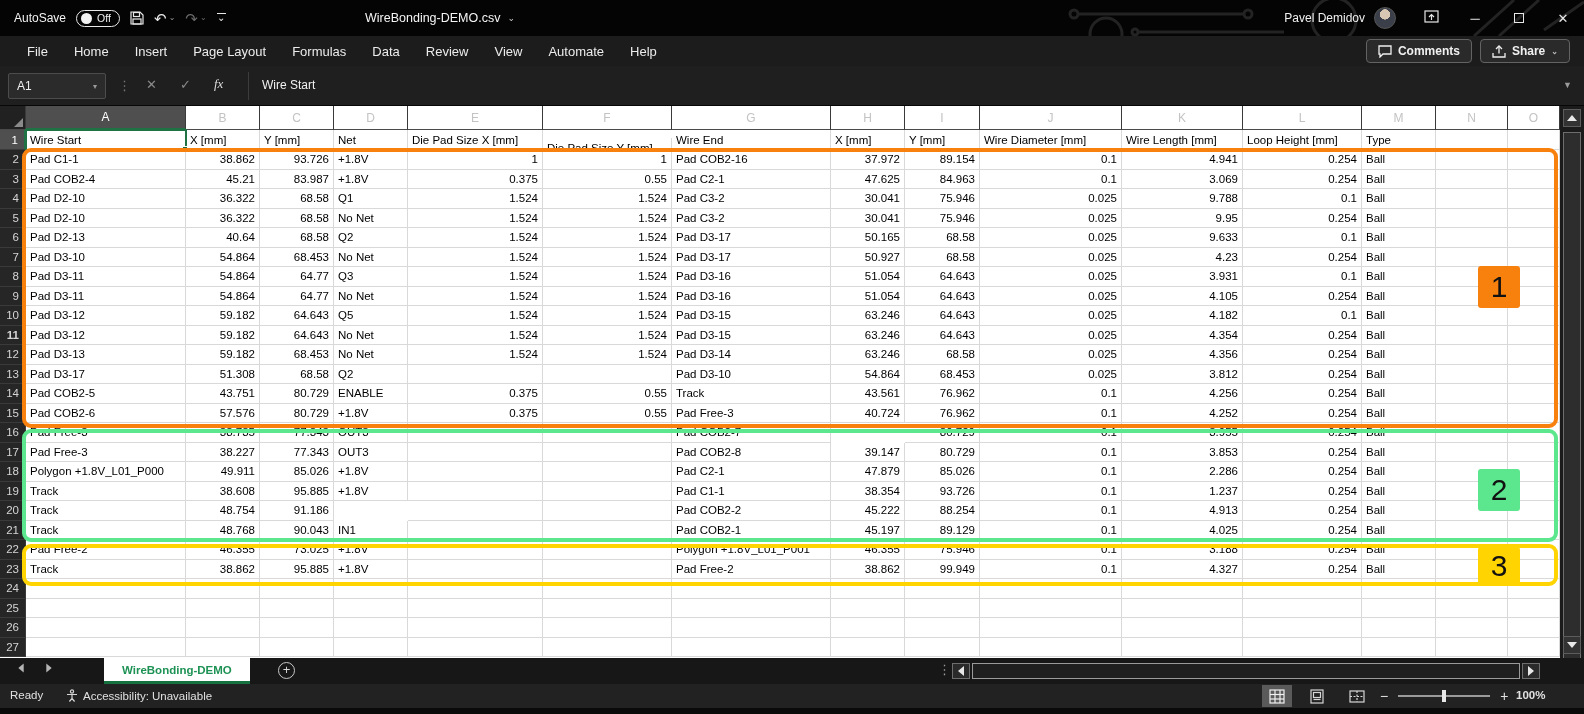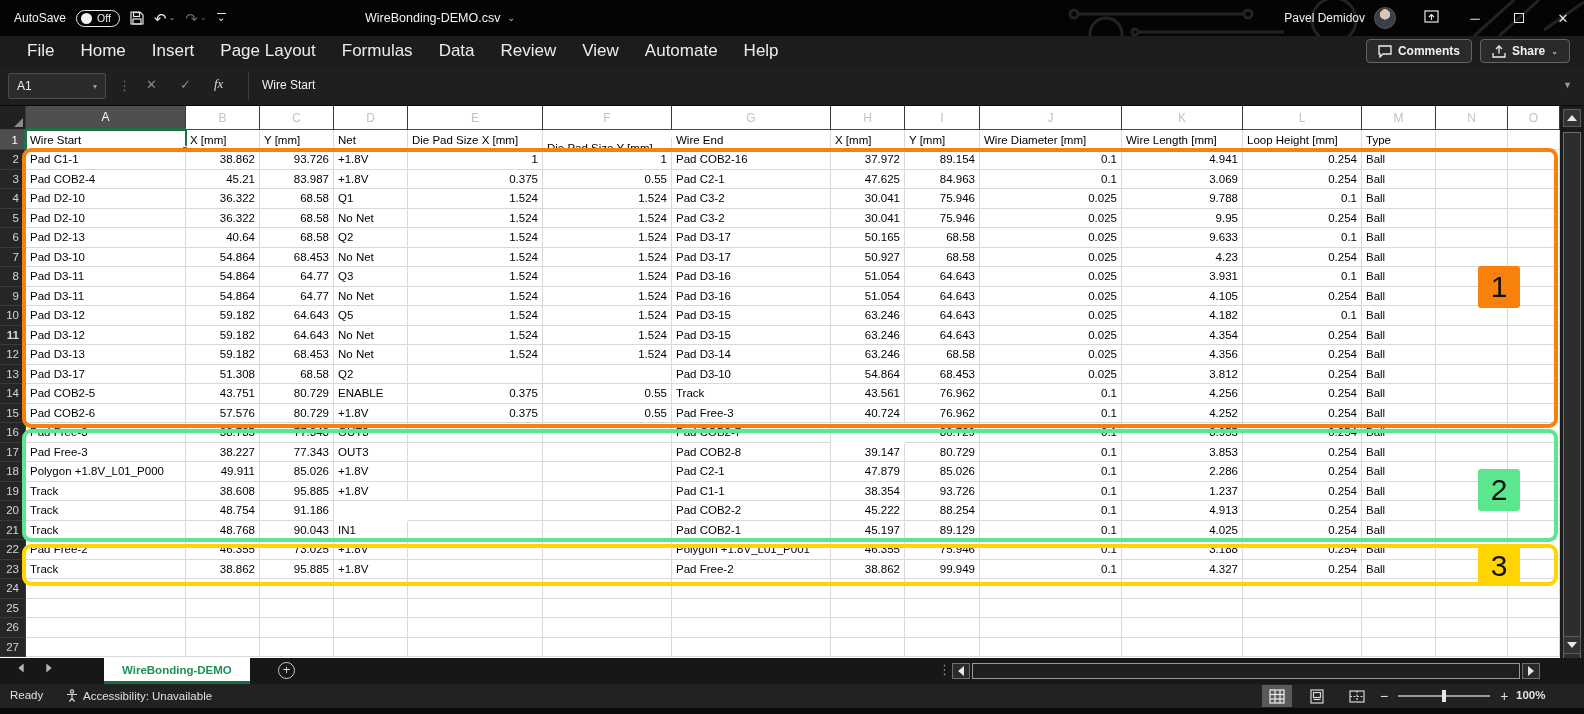--- a/index.html
+++ b/index.html
@@ -25,21 +25,21 @@
   .search-glyph { width:11px; height:11px; border:1.5px solid #cfcfcf; border-radius:50%; position:relative; }
   .search-glyph::after { content:""; position:absolute; width:5px; height:1.5px; background:#cfcfcf; transform:rotate(45deg); left:9px; top:10px; }
   .tb-right { position:absolute; right:12px; top:0; height:36px; display:flex; align-items:center; gap:26px; }
   .user { display:flex; align-items:center; gap:9px; font-size:12px; color:#f0f0f0; }
   .avatar { width:22px; height:22px; border-radius:50%; background:radial-gradient(circle at 50% 32%, #d8c6b4 0 30%, #3a3f4a 31% 100%); border:1px solid #555; }
   .winbtn { color:#e8e8e8; font-size:13px; width:18px; text-align:center; }
   .maxi { width:10px; height:10px; border:1.2px solid #e8e8e8; display:inline-block; }
 
   
   .menubar { position:absolute; left:0; top:36px; width:1584px; height:30px; background:#1c1c1c; display:flex; align-items:center; z-index:29; }
-  .menu-tab { color:#ececec; font-size:17px; padding:0 13px; height:30px; display:flex; align-items:center; cursor:default; }
+  .menu-tab { color:#ececec; font-size:13px; padding:0 13px; height:30px; display:flex; align-items:center; cursor:default; }
   .menubar-right { position:absolute; right:14px; top:3px; display:flex; gap:8px; }
   .pill-btn { height:24px; border:1px solid #636363; border-radius:4px; background:#2a2a2a; color:#f0f0f0; font-size:12px; font-weight:bold; display:flex; align-items:center; gap:6px; padding:0 11px; }
   .pill-btn svg { display:block; }
 
   
   .formulabar { position:absolute; left:0; top:66px; width:1584px; height:40px; background:#1f1f1f; border-bottom:1px solid #070707; z-index:28; }
   .namebox { position:absolute; left:8px; top:7px; width:98px; height:26px; background:#2b2b2b; border:1px solid #4c4c4c; border-radius:2px; display:flex; align-items:center; justify-content:space-between; padding:0 8px; color:#f0f0f0; font-size:12px; }
   .namebox .caret { font-size:8px; color:#9a9a9a; }
   .fb-dots { position:absolute; left:118px; top:12px; color:#777; font-size:13px; letter-spacing:0; }
   .fb-x { position:absolute; left:146px; top:11px; color:#8b8b8b; font-size:13px; }

